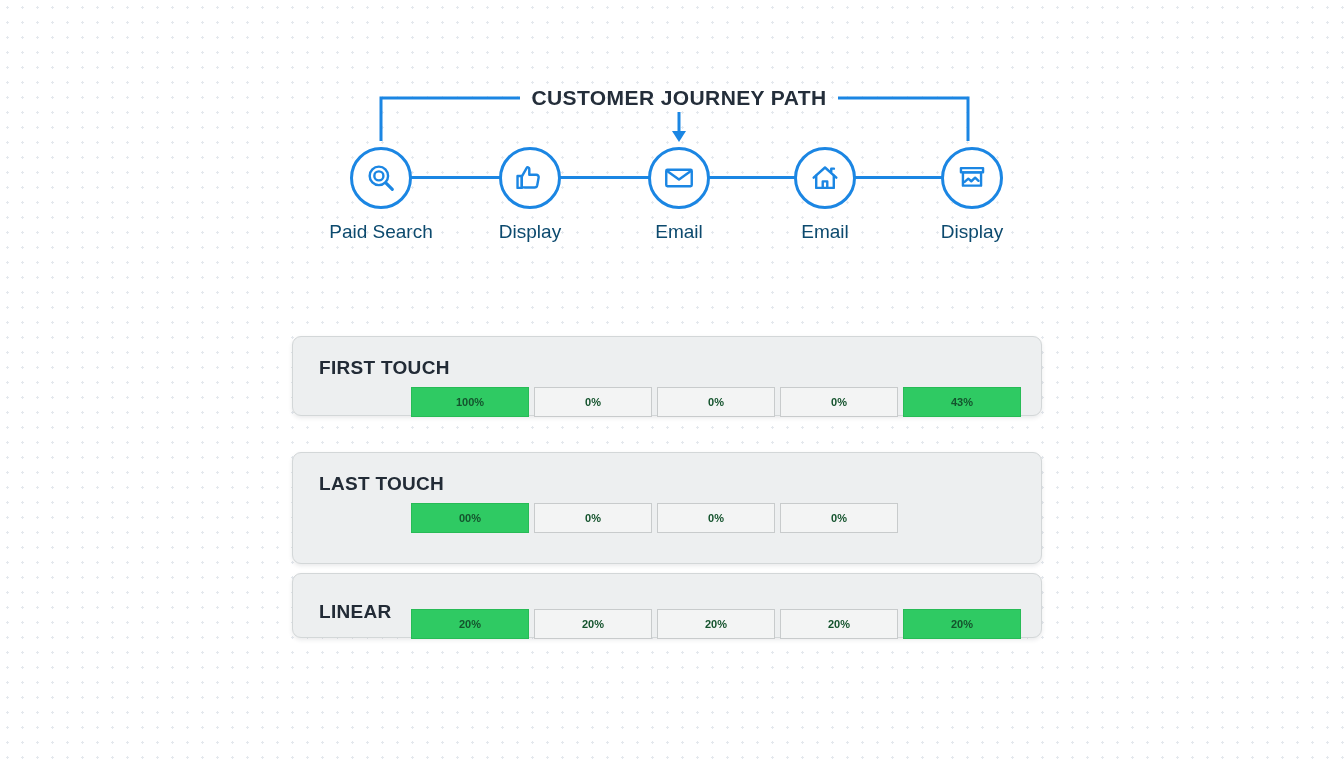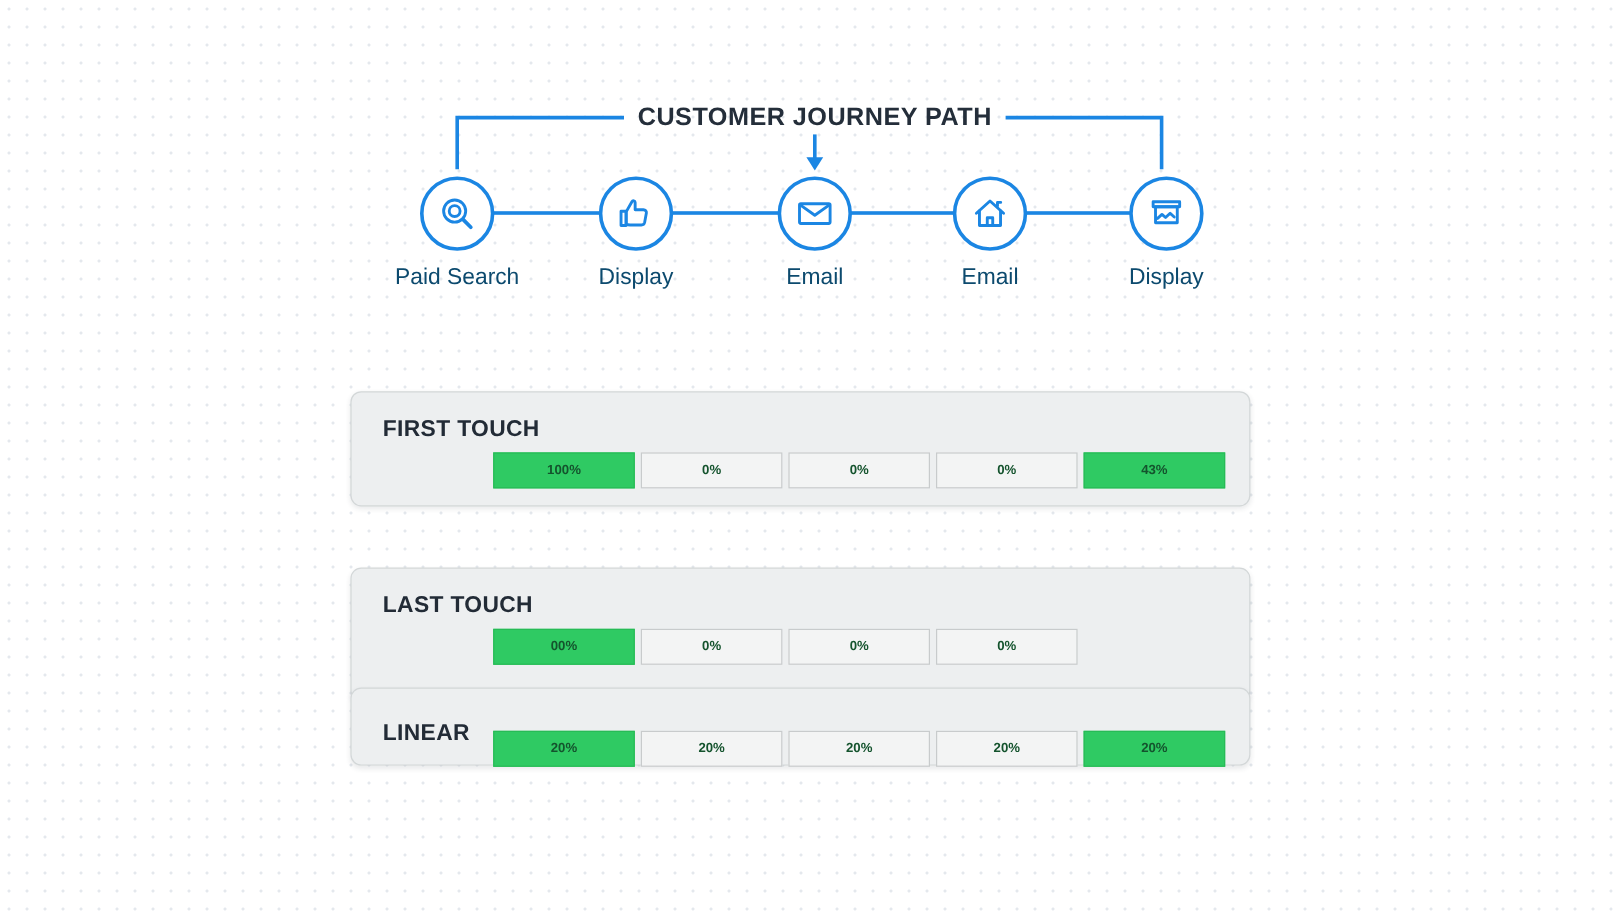--- a/index.html
+++ b/index.html
@@ -107,32 +107,32 @@
       <path d="M6.8 14.8l2.6-2.3 2.1 1.8 2.7-2.5 2.4 2.2"></path>
     </svg>
   </div>
 
   <div class="node-label" style="left:381px">Paid Search</div>
   <div class="node-label" style="left:530px">Display</div>
   <div class="node-label" style="left:679px">Email</div>
   <div class="node-label" style="left:825px">Email</div>
   <div class="node-label" style="left:972px">Display</div>
 
-  <div class="panel" style="top:326px;height:96px">
+  <div class="panel" style="top:336px;height:80px">
     <div class="panel-label" style="top:20px">FIRST TOUCH</div>
     <div class="box-row" style="top:50px">
       <div class="box green">100%</div>
       <div class="box">0%</div>
       <div class="box">0%</div>
       <div class="box">0%</div>
       <div class="box green">43%</div>
     </div>
   </div>
 
-  <div class="panel" style="top:473px;height:112px">
+  <div class="panel" style="top:452px;height:112px">
     <div class="panel-label" style="top:20px">LAST TOUCH</div>
     <div class="box-row" style="top:50px">
       <div class="box green">00%</div>
       <div class="box">0%</div>
       <div class="box">0%</div>
       <div class="box">0%</div>
     </div>
   </div>
 
   <div class="panel" style="top:573px;height:65px">

